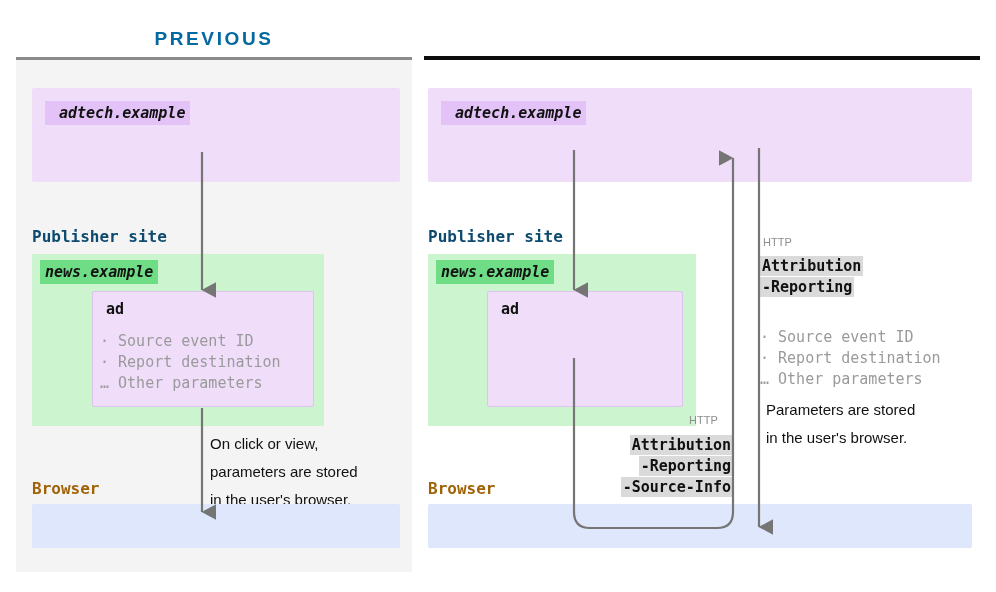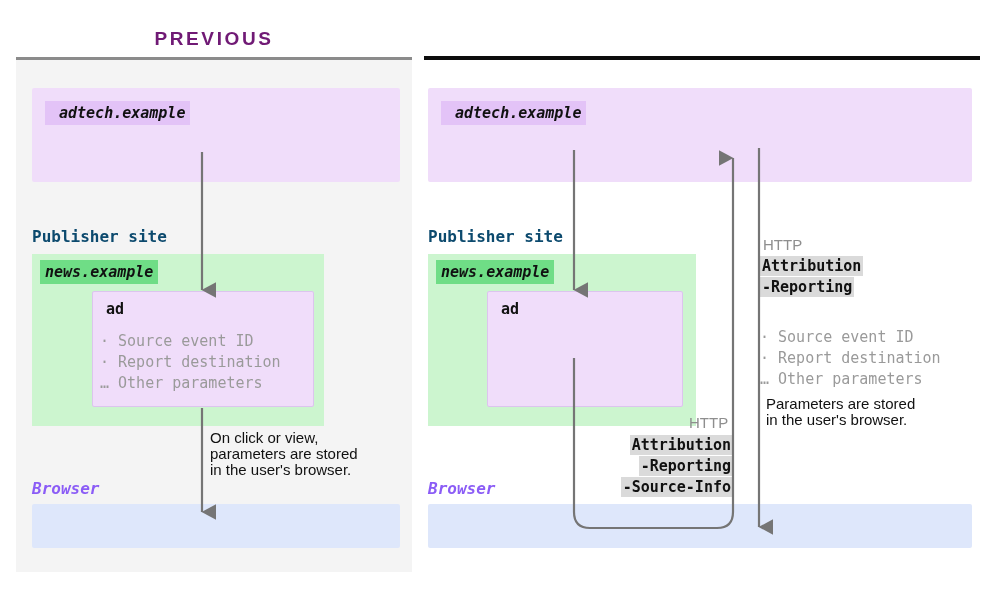--- a/index.html
+++ b/index.html
@@ -16,21 +16,21 @@
   .stage { position: absolute; inset: 0; }
 
   
   .col-title {
     position: absolute;
     text-align: center;
     font-size: 19px;
     font-weight: bold;
     letter-spacing: 2.6px;
   }
-  #title-previous { left: 16px; top: 28px; width: 396px; color: #701a75; }
+  #title-previous { left: 16px; top: 28px; width: 396px; color: #0369a1; }
   #title-current  { left: 428px; top: 28px; width: 552px; color: #000000; }
 
   .rule { position: absolute; }
   #rule-previous { left: 16px; top: 57px; width: 396px; height: 3px; background: #8b8b8b; }
   #rule-current  { left: 424px; top: 56px; width: 556px; height: 4px; background: #0d0d0d; }
 
   
   #panel-previous-bg {
     position: absolute; left: 16px; top: 60px;
     width: 396px; height: 512px;
@@ -65,21 +65,21 @@
 
   
   .section-label {
     position: absolute;
     font-family: "DejaVu Sans Mono", monospace;
     font-weight: bold;
     font-size: 16px;
     white-space: nowrap;
   }
   .section-label.publisher { color: #0c4a6e; }
-  .section-label.browser   { color: #8b5cf6; font-style: italic; }
+  .section-label.browser   { color: #a16207; }
 
   #publisher-label-previous { left: 32px; top: 227px; }
   #publisher-label-current  { left: 428px; top: 227px; }
   #browser-label-previous   { left: 32px; top: 479px; }
   #browser-label-current    { left: 428px; top: 479px; }
 
   .publisher-box {
     position: absolute;
     background: #ccf5cf;
   }
@@ -127,32 +127,32 @@
     border-radius: 2px;
   }
   #browser-band-previous { left: 32px; top: 504px; width: 368px; height: 44px; }
   #browser-band-current  { left: 428px; top: 504px; width: 544px; height: 44px; }
 
   
   .note {
     position: absolute;
     font-family: "Liberation Sans", sans-serif;
     font-size: 15px;
-    line-height: 16px;
+    line-height: 28px;
     color: #111111;
     white-space: pre-line;
   }
   #note-previous { left: 210px; top: 430px; width: 180px; }
   #note-current  { left: 766px; top: 396px; width: 200px; }
 
   
   .http-label {
     position: absolute;
     font-family: "Liberation Sans", sans-serif;
-    font-size: 15px;
+    font-size: 11px;
     color: #8e8e8e;
   }
   .hdr-line {
     position: absolute;
     font-family: "DejaVu Sans Mono", monospace;
     font-weight: bold;
     font-size: 15px;
     line-height: 21px;
     white-space: nowrap;
     color: #111111;

